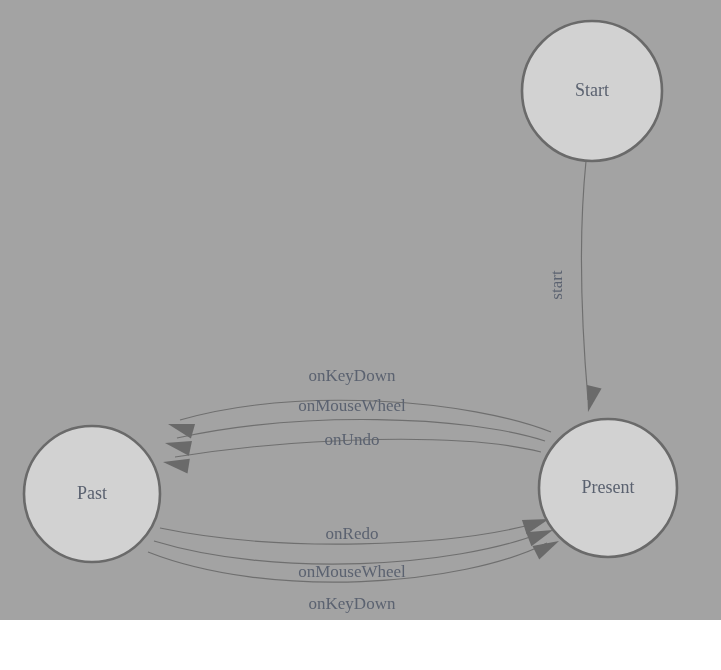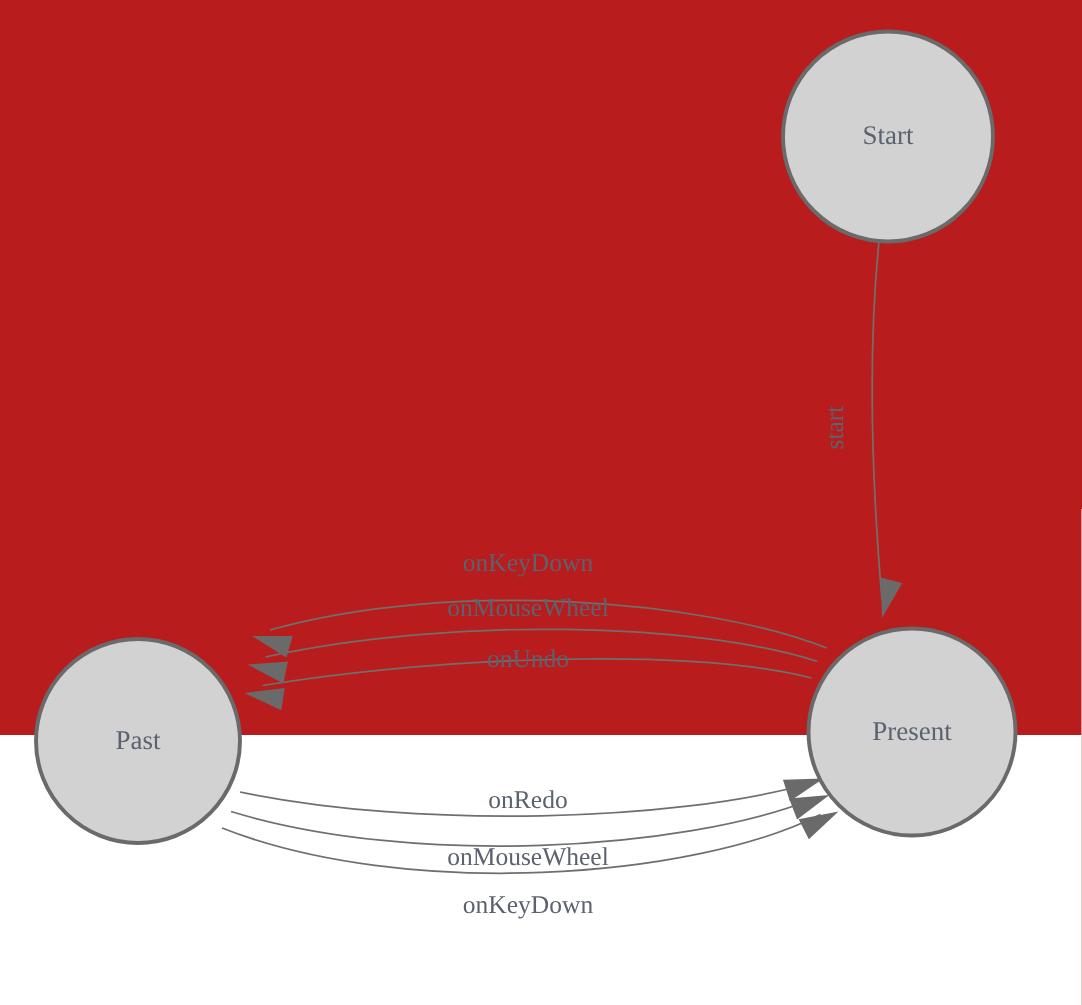--- a/index.html
+++ b/index.html
@@ -9,22 +9,22 @@
   }
   body {
     width: 721px;
     height: 670px;
     overflow: hidden;
     font-family: "Liberation Serif", "DejaVu Serif", serif;
   }
   #diagram-root {
     position: relative;
     width: 721px;
-    height: 490px;
-    background: #b91c1c;
+    height: 620px;
+    background: #a3a3a3;
   }
   svg#graph {
     display: block;
     width: 721px;
     height: 670px;
   }
   .node-circle {
     fill: #d2d2d2;
     stroke: #6a6a6a;
     stroke-width: 2.6;

